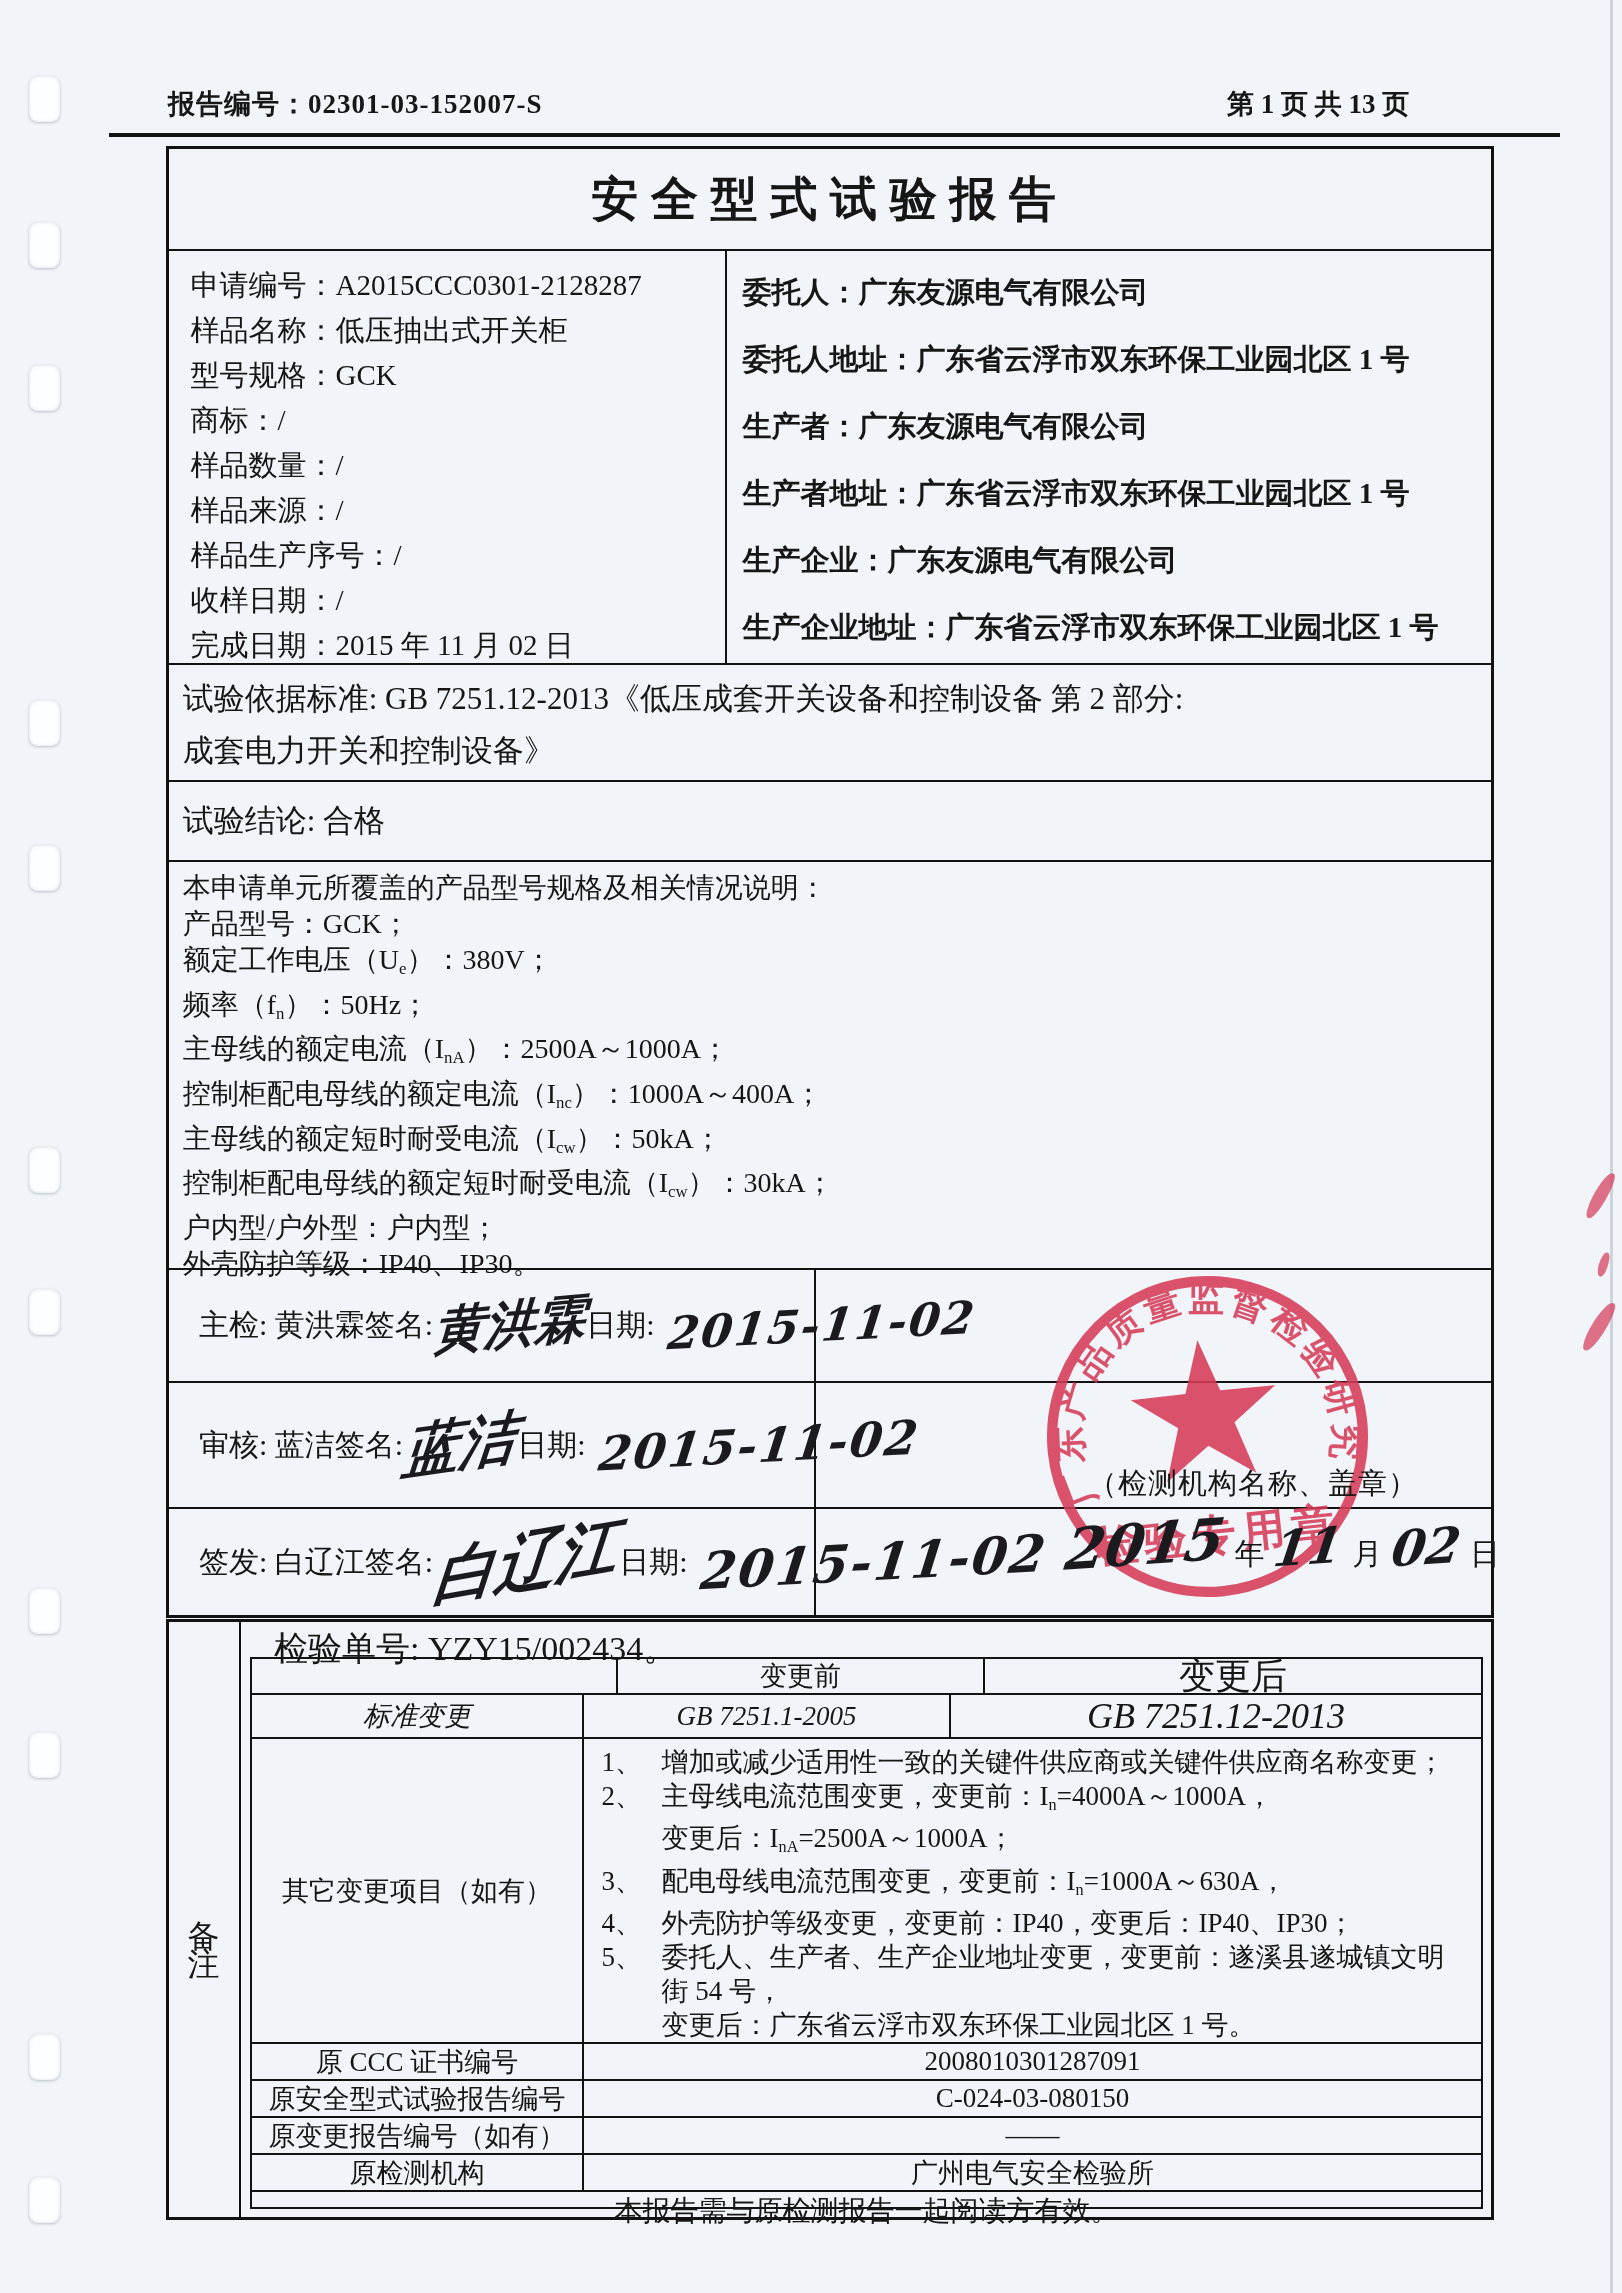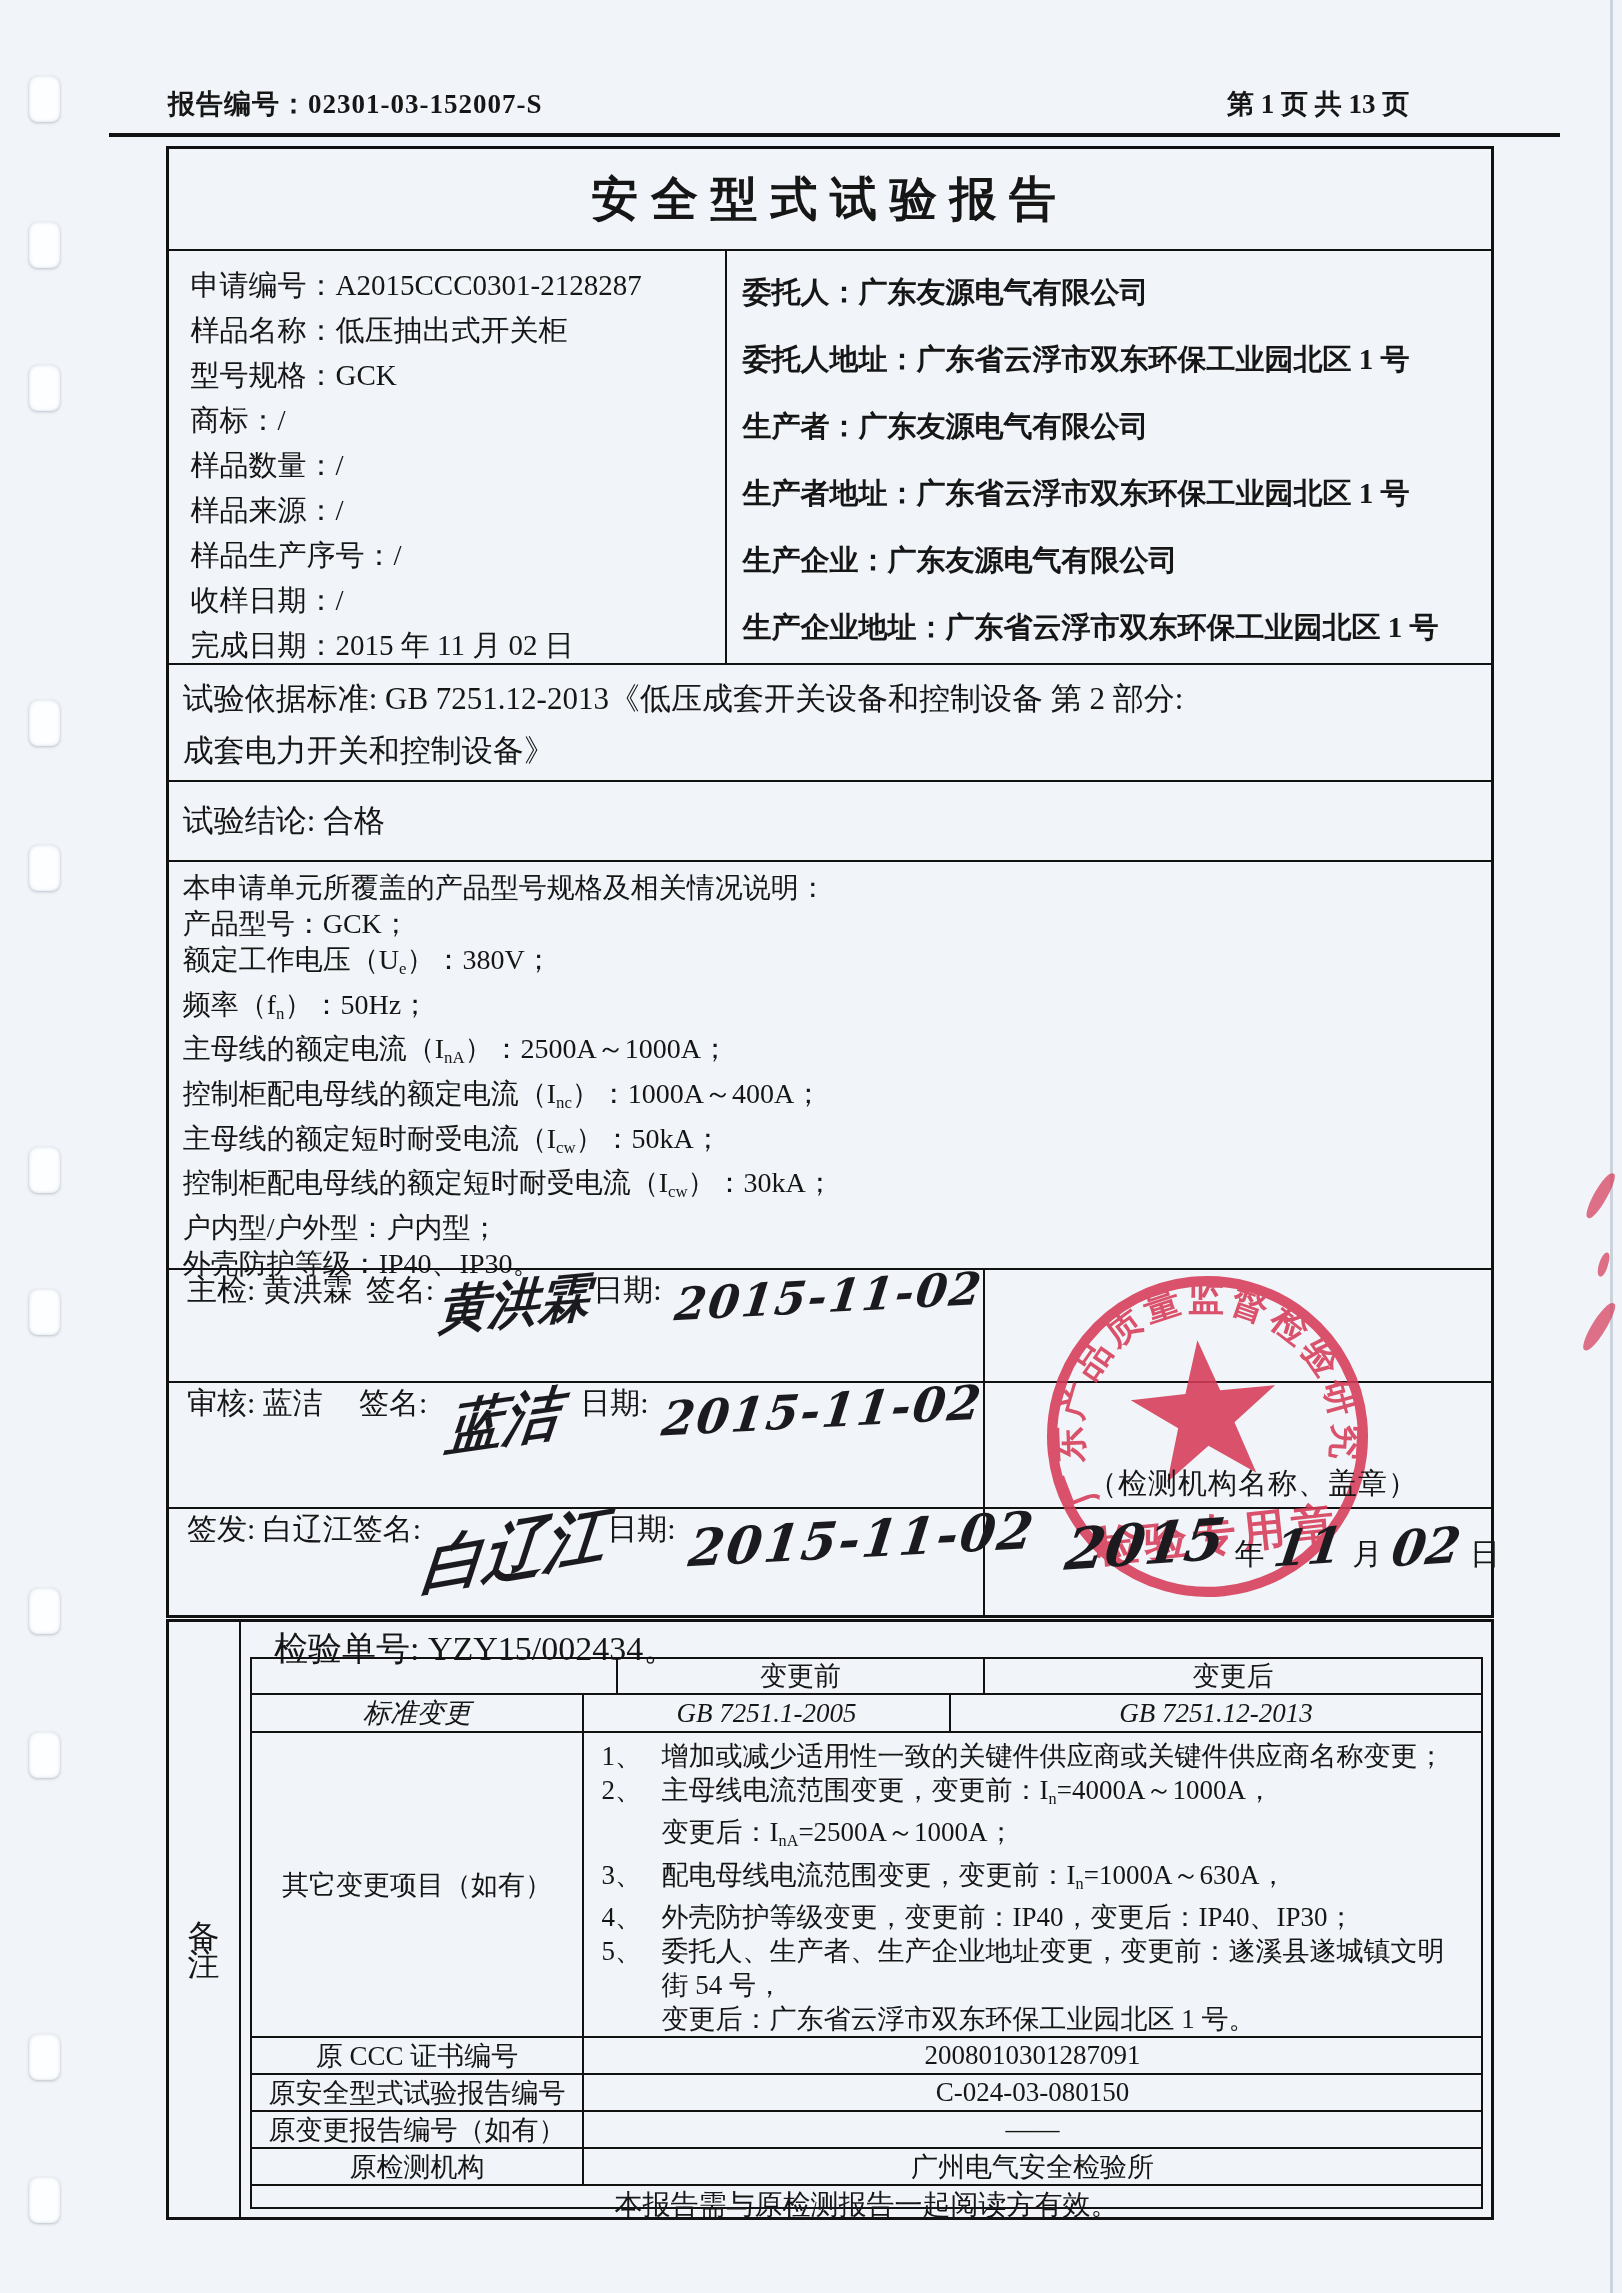--- a/index.html
+++ b/index.html
@@ -22,22 +22,22 @@
   .info-left{width:558px;border-right:2.4px solid #121212;box-sizing:border-box;padding:11.7px 5.9px 0 21.5px;}
   .info-left div{font-size:29px;line-height:45px;white-space:nowrap;}
   .info-right{flex:1;padding:7.8px 5.9px 0 15.6px;}
   .info-right div{font-size:29px;line-height:67px;white-space:nowrap;font-weight:bold;}
   .std-row{height:117px;padding:7.8px 13.7px 0 13.7px;font-size:31px;line-height:52px;box-sizing:border-box;}
   .concl-row{height:80px;display:flex;align-items:center;padding-left:13.7px;font-size:31px;box-sizing:border-box;}
   .cover-row{height:408px;padding:7.8px 13.7px 0 13.7px;font-size:28px;line-height:36px;box-sizing:border-box;}
   sub{font-size:0.6em;vertical-align:-0.28em;}
   
   .sig-row{display:flex;}
-  .sig-left{width:816px;border-right:2.4px solid #121212;box-sizing:border-box;
-            display:flex;align-items:flex-start;padding-left:18px;overflow:visible;}
+  .sig-left{width:647px;border-right:2.4px solid #121212;box-sizing:border-box;
+            display:flex;align-items:center;padding-left:30px;overflow:visible;}
   .sig-print{font-size:30px;white-space:nowrap;}
   .sig-role{width:246px;}
   .hand{font-family:"DejaVu Serif",serif;font-style:italic;font-weight:bold;color:#1b1b1f;white-space:nowrap;}
   .sig-name{width:219px;text-align:center;font-size:51px;transform:rotate(-5deg) skewX(-8deg);}
   .sig-date{margin-left:13.7px;font-size:45px;transform:rotate(-3deg) skewX(-10deg);letter-spacing:2px;}
   .stamp-zone{flex:1;}
   .h1r{height:113px;} .h2r{height:126px;} .h3r{height:108px;}
   
   .stamp-svg{position:absolute;left:871px;top:1120px;width:335px;height:335px;opacity:.88;transform:rotate(-6deg);z-index:1;}
   .stamp-caption{position:absolute;left:889px;top:1315px;width:390px;text-align:center;font-size:29px;z-index:2;letter-spacing:1px;}
@@ -51,21 +51,21 @@
       display:flex;align-items:center;justify-content:center;}
   .bz span{writing-mode:vertical-rl;font-size:32px;letter-spacing:25px;}
   .order-line{position:absolute;left:105px;top:3.9px;font-size:34px;}
   .itable{position:absolute;left:81px;top:35px;right:7.8px;bottom:7.8px;border:2.4px solid #121212;
           display:flex;flex-direction:column;box-sizing:border-box;}
   .irow{display:flex;border-top:2px solid #121212;box-sizing:border-box;}
   .irow:first-child{border-top:none;}
   .c1{width:332px;border-right:2px solid #121212;box-sizing:border-box;display:flex;align-items:center;justify-content:center;
       font-size:27px;text-align:center;}
   .c2{width:367px;border-right:2px solid #121212;box-sizing:border-box;display:flex;align-items:center;justify-content:center;font-size:27px;}
-  .c3{flex:1;display:flex;align-items:center;justify-content:center;font-size:27px;}
+  .c3{flex:1;display:flex;align-items:center;justify-content:center;font-size:36px;}
   .cm{flex:1;display:flex;align-items:center;justify-content:center;font-size:27px;}
   .ihead{height:34px;padding-left:34px;} .istd{height:48px;font-style:italic;}
   .iother{flex:1;}
   .other-content{flex:1;padding:5.9px 9.8px 0 17.6px;}
   .oline{display:flex;font-size:27px;line-height:34px;}
   .oline .num{width:60px;flex:none;}
   .oline .txt{flex:1;}
   .oline.cont .txt{padding-left:0px;}
   .ir38{height:37px;}
   .ifoot{height:43px;align-items:center;justify-content:center;font-size:28px;display:flex;}

